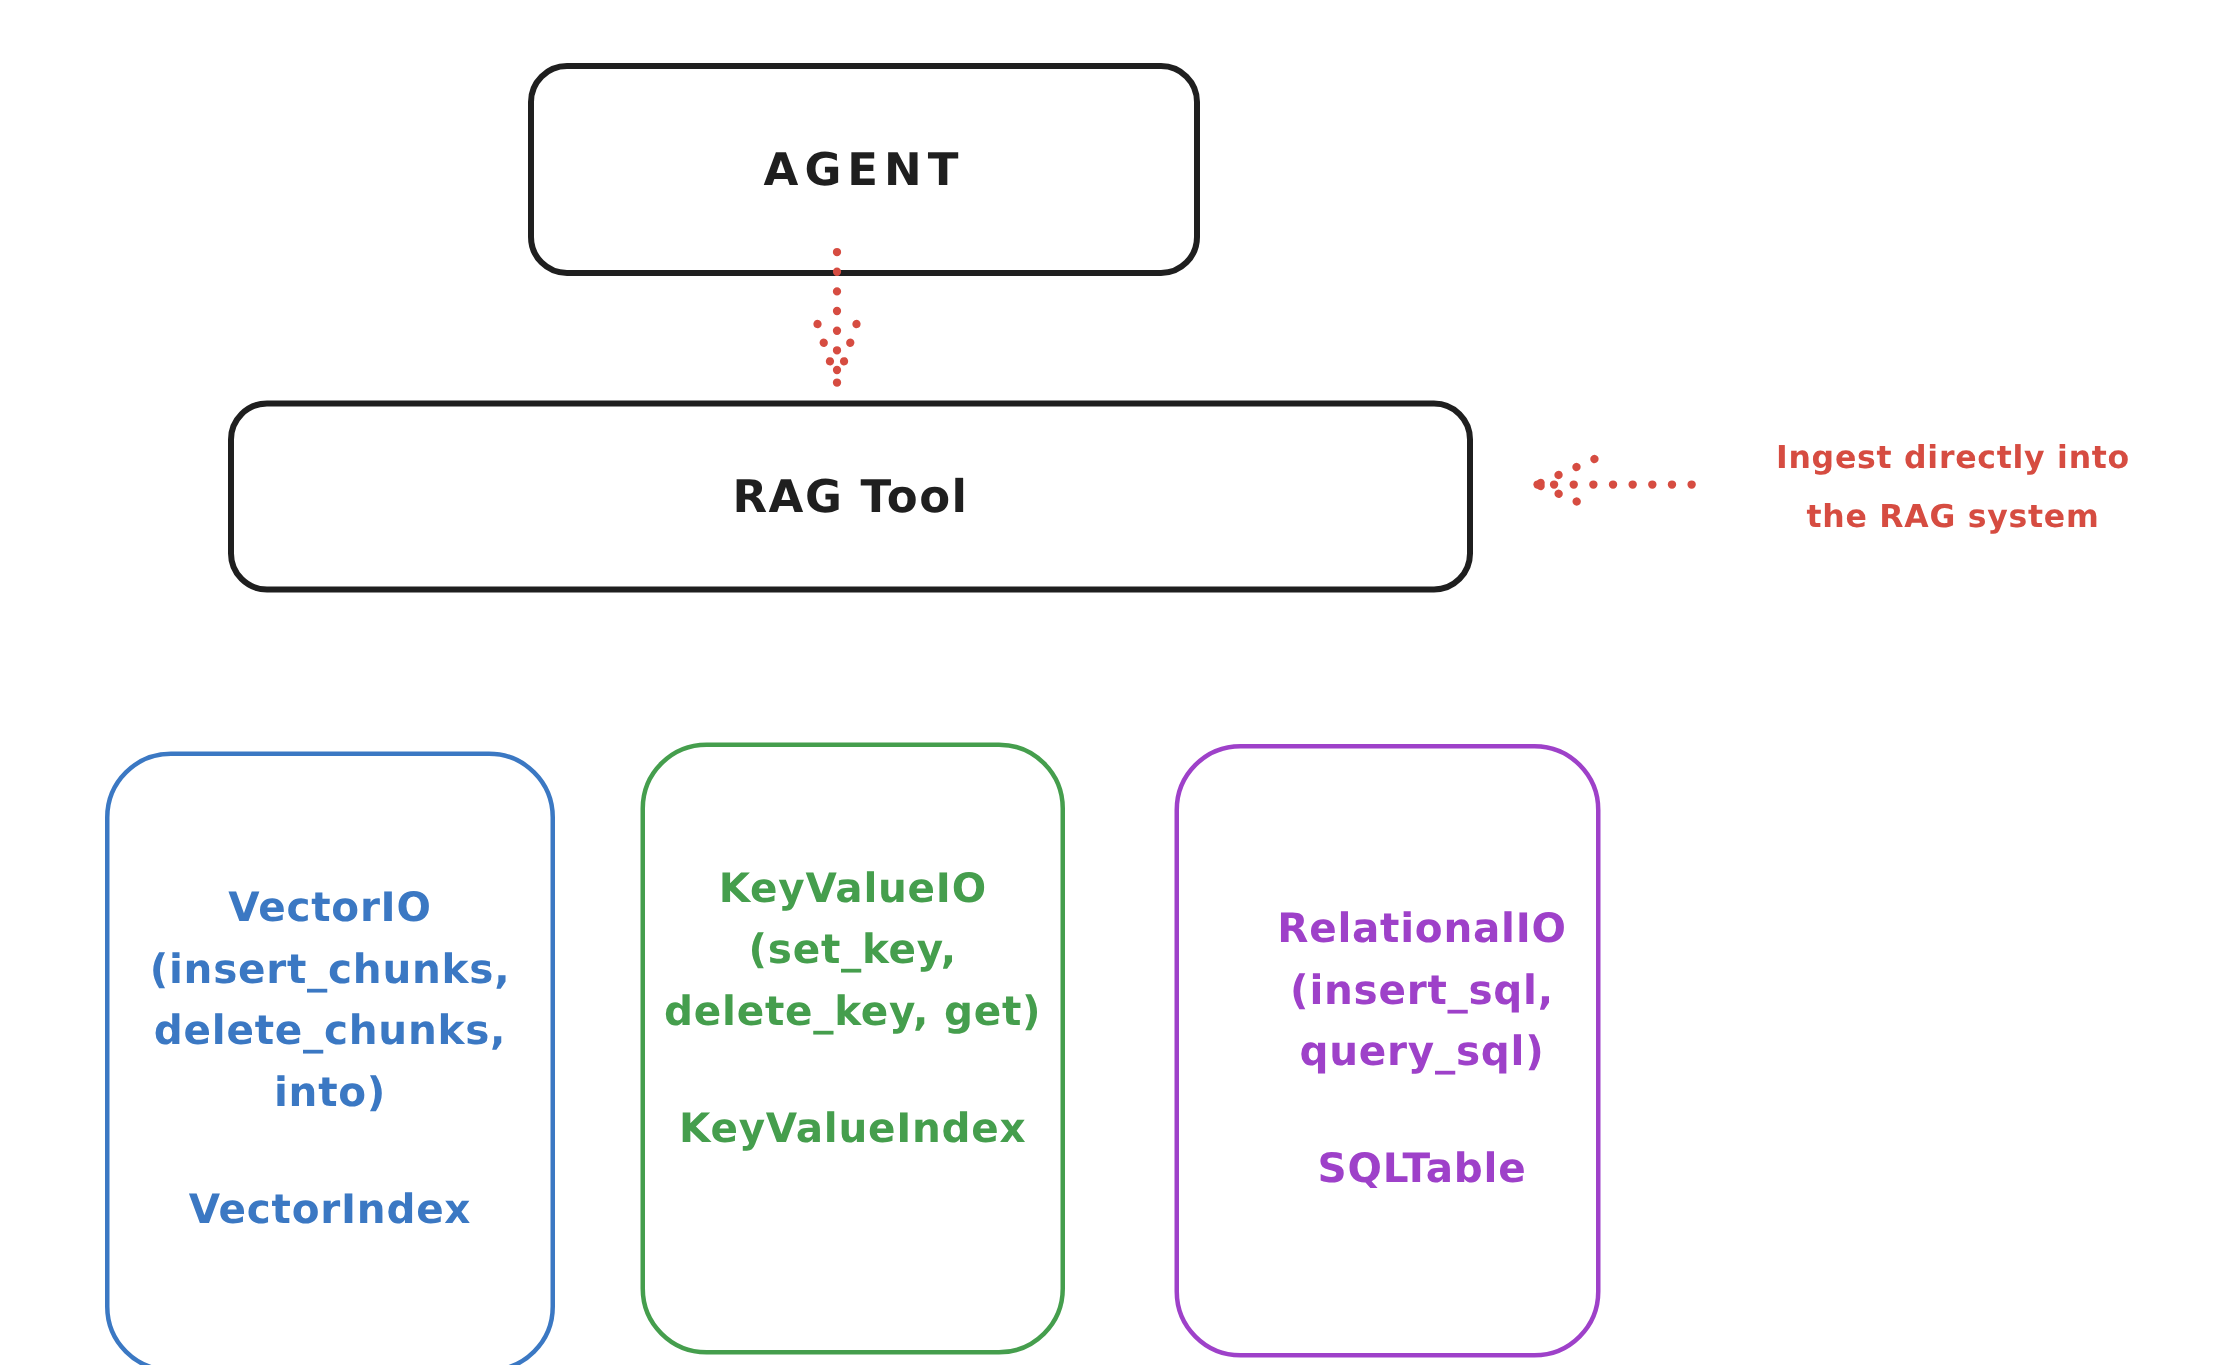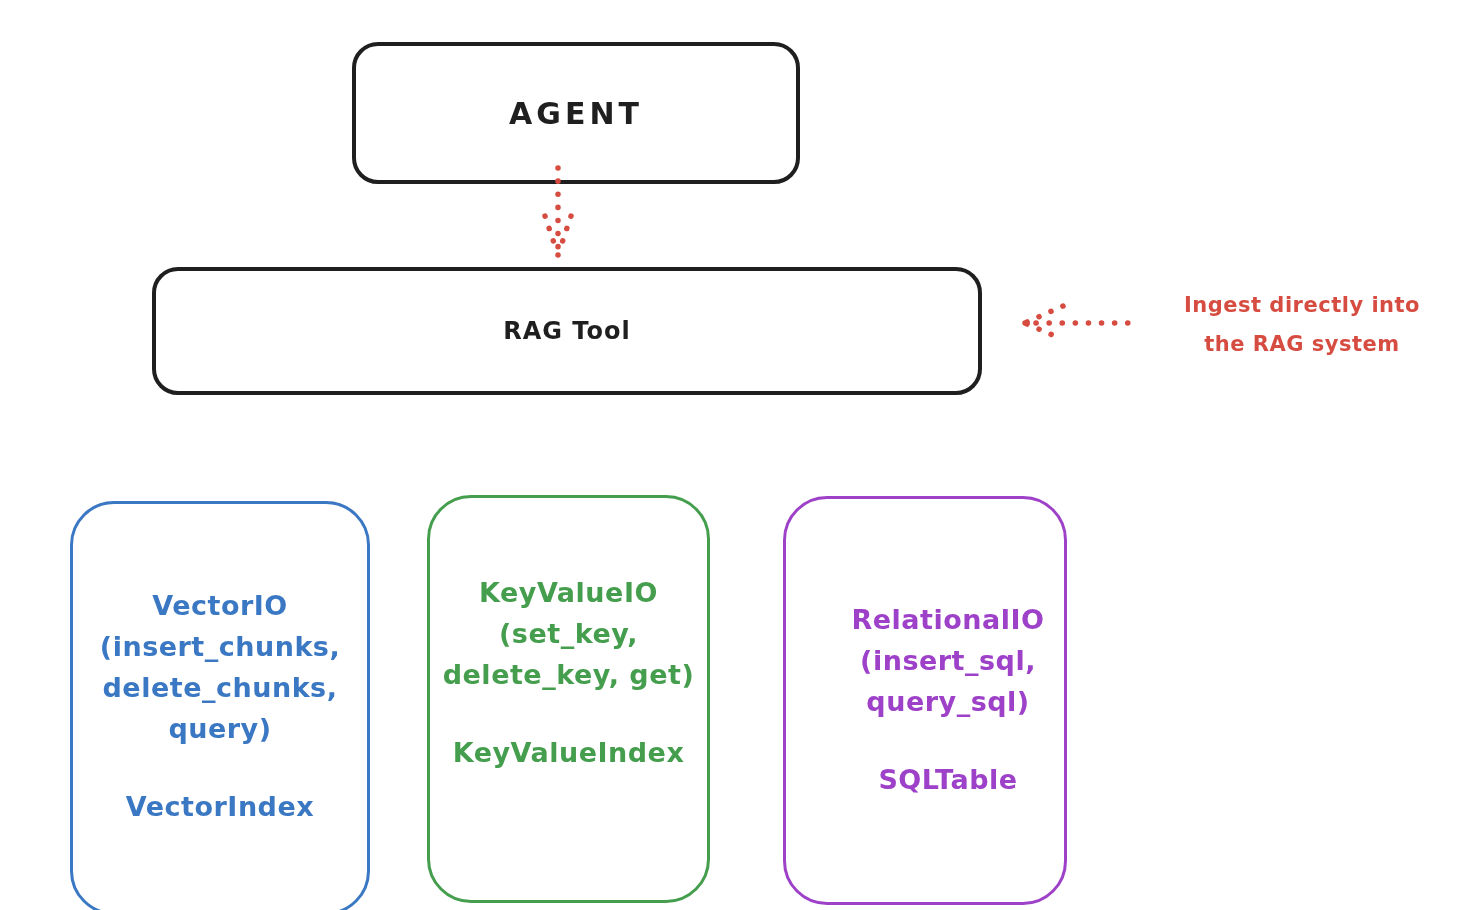--- a/index.html
+++ b/index.html
@@ -29,21 +29,21 @@
     border: 4px solid #1f1f1f;
     border-radius: 26px;
     font-size: 30px;
     font-weight: 700;
     letter-spacing: 4px;
   }
   .rag-box {
     left: 152px; top: 267px; width: 830px; height: 128px;
     border: 4px solid #1f1f1f;
     border-radius: 26px;
-    font-size: 24px;
+    font-size: 30px;
     font-weight: 600;
     letter-spacing: 1px;
   }
   .arrow-overlay {
     position: absolute;
     left: 0; top: 0;
     width: 1484px; height: 910px;
     pointer-events: none;
   }
   .arrow-overlay line {
@@ -113,21 +113,21 @@
   <div class="annotation" style="color: rgb(214, 76, 65);">
     <div>Ingest directly into</div>
     <div>the RAG system</div>
   </div>
 
   <div class="backend-box box-vector" style="border-color: rgb(59, 120, 195);">
     <div class="box-lines" style="color: rgb(59, 120, 195);">
       <div>VectorIO</div>
       <div>(insert_chunks,</div>
       <div>delete_chunks,</div>
-      <div>query)</div>
+      <div>into)</div>
       <div class="index-label">VectorIndex</div>
     </div>
   </div>
 
   <div class="backend-box box-keyvalue" style="border-color: rgb(69, 158, 77);">
     <div class="box-lines" style="color: rgb(69, 158, 77);">
       <div>KeyValueIO</div>
       <div>(set_key,</div>
       <div>delete_key, get)</div>
       <div class="index-label">KeyValueIndex</div>

